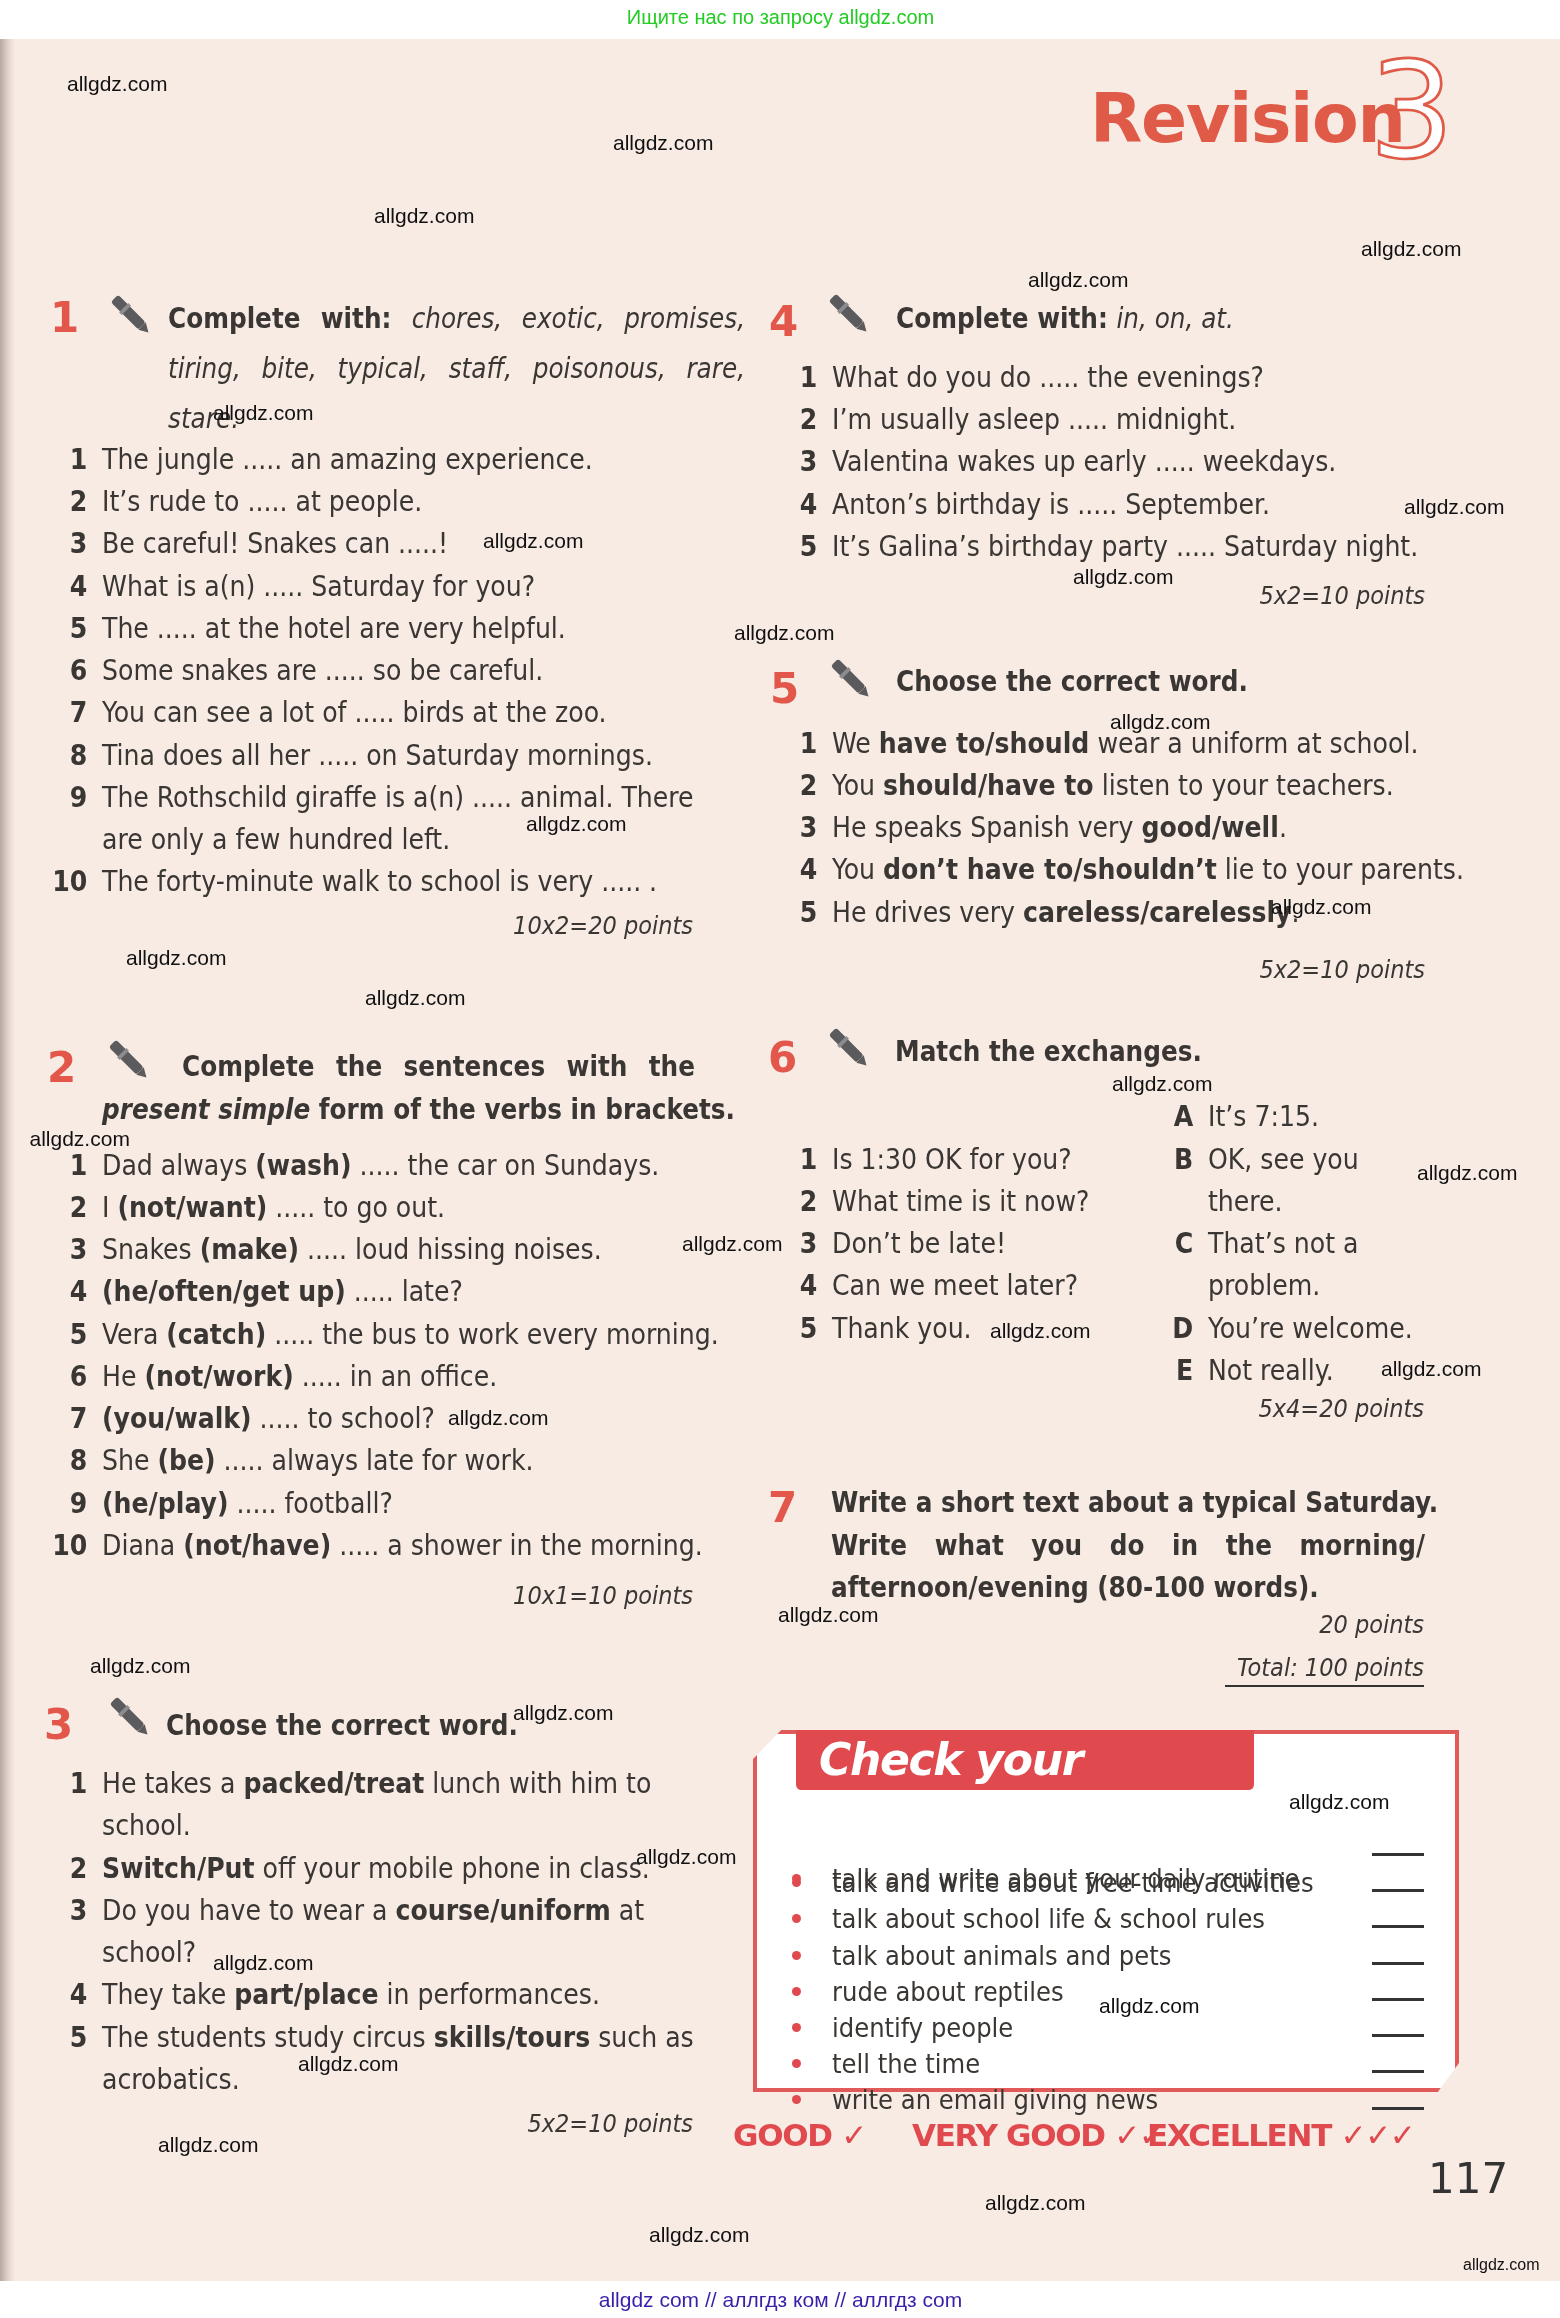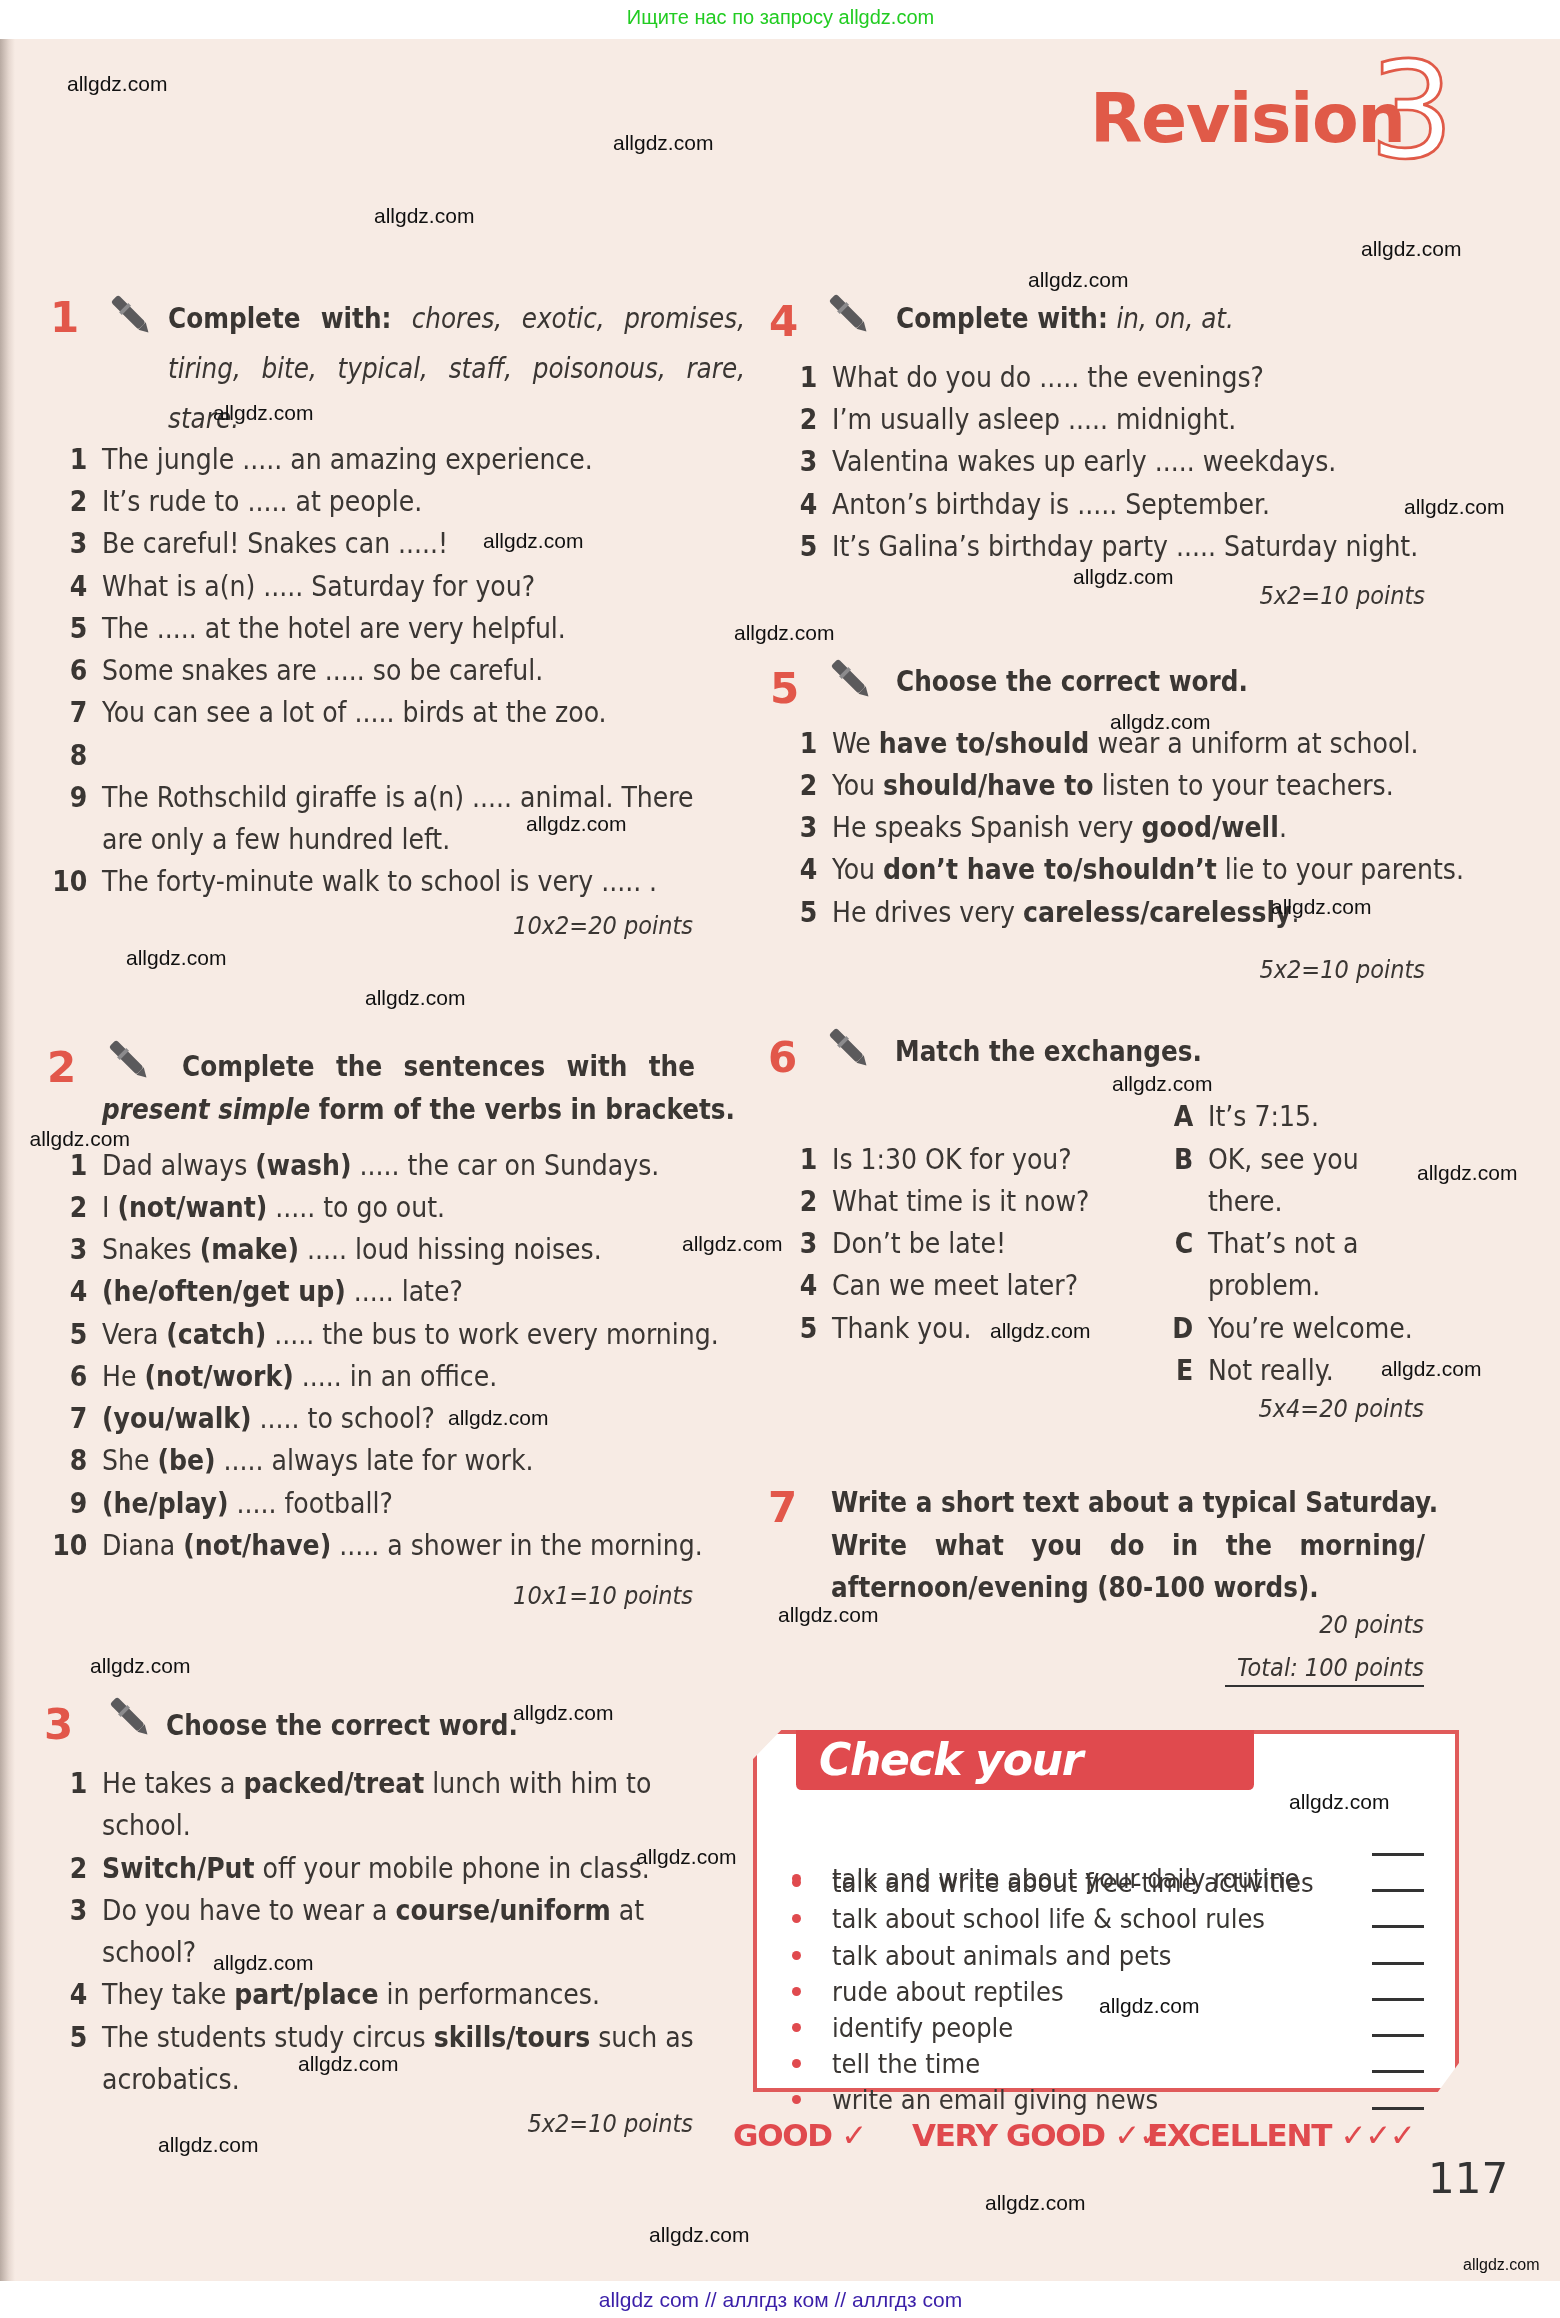--- a/index.html
+++ b/index.html
@@ -121,21 +121,21 @@
     <span>Complete with: </span><i>chores, exotic, promises, tiring, bite, typical, staff, poisonous, rare, stare.</i>
   </div>
 </div>
 <div class="item" style="left:102px; top:439px;"><span class="n">1</span><span>The jungle ..... an amazing experience.</span></div>
 <div class="item" style="left:102px; top:481px;"><span class="n">2</span><span>It’s rude to ..... at people.</span></div>
 <div class="item" style="left:102px; top:523px;"><span class="n">3</span><span>Be careful! Snakes can .....!</span></div>
 <div class="item" style="left:102px; top:566px;"><span class="n">4</span><span>What is a(n) ..... Saturday for you?</span></div>
 <div class="item" style="left:102px; top:608px;"><span class="n">5</span><span>The ..... at the hotel are very helpful.</span></div>
 <div class="item" style="left:102px; top:650px;"><span class="n">6</span><span>Some snakes are ..... so be careful.</span></div>
 <div class="item" style="left:102px; top:692px;"><span class="n">7</span><span>You can see a lot of ..... birds at the zoo.</span></div>
-<div class="item" style="left:102px; top:735px;"><span class="n">8</span></div>
+<div class="item" style="left:102px; top:735px;"><span class="n">8</span><span>Tina does all her ..... on Saturday mornings.</span></div>
 <div class="item" style="left:102px; top:777px;"><span class="n">9</span><span>The Rothschild giraffe is a(n) ..... animal. There</span></div>
 <div class="item" style="left:102px; top:819px;text-align:right;"><span>are only a few hundred left.</span></div>
 <div class="item" style="left:102px; top:861px;"><span class="n">10</span><span>The forty-minute walk to school is very ..... .</span></div>
 <div class="points" style="right:868px; top:911px;">10x2=20 points</div>
 
 <div class="section" style="left:47px; top:1047px; width:644px;">
   <div class="sec-num">2</div>
   <svg class="pencil" style="left:56px; top:-13.4px;" viewBox="0 0 40 40">
     <g transform="rotate(-45 20 20)">
         <rect x="16" y="2" width="8" height="30" rx="2" fill="#5b5a5c"></rect>

